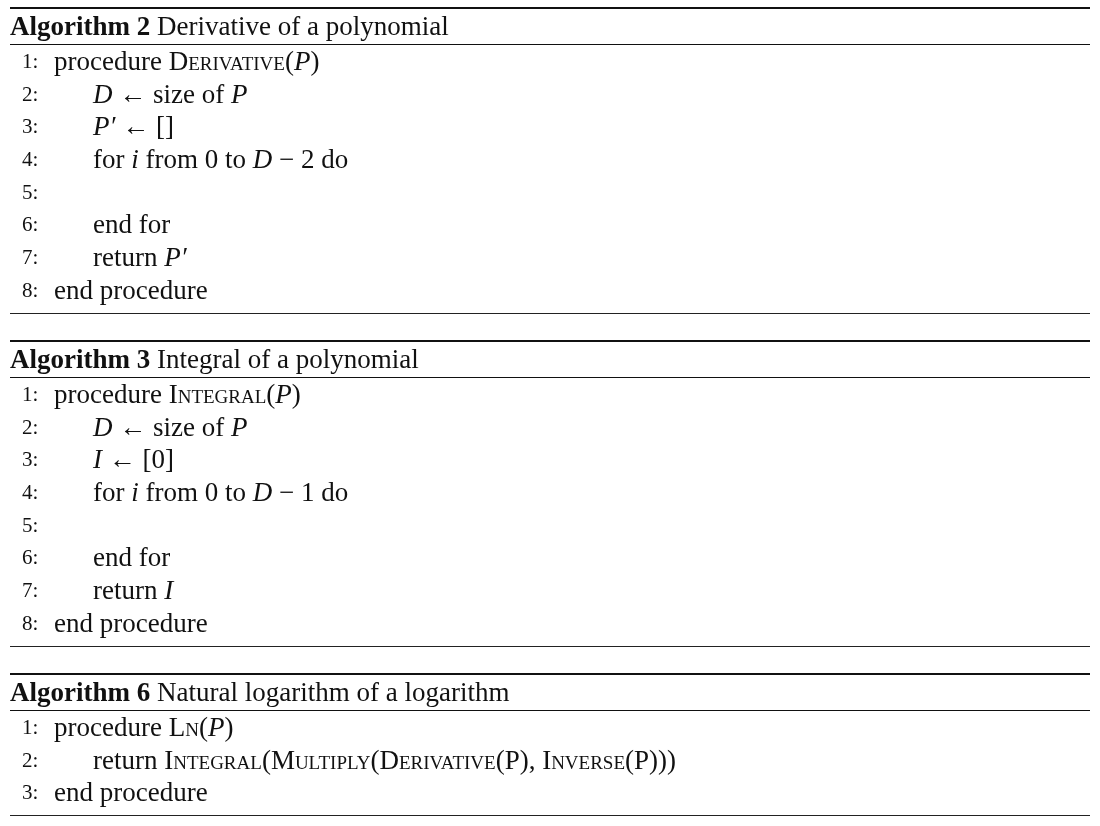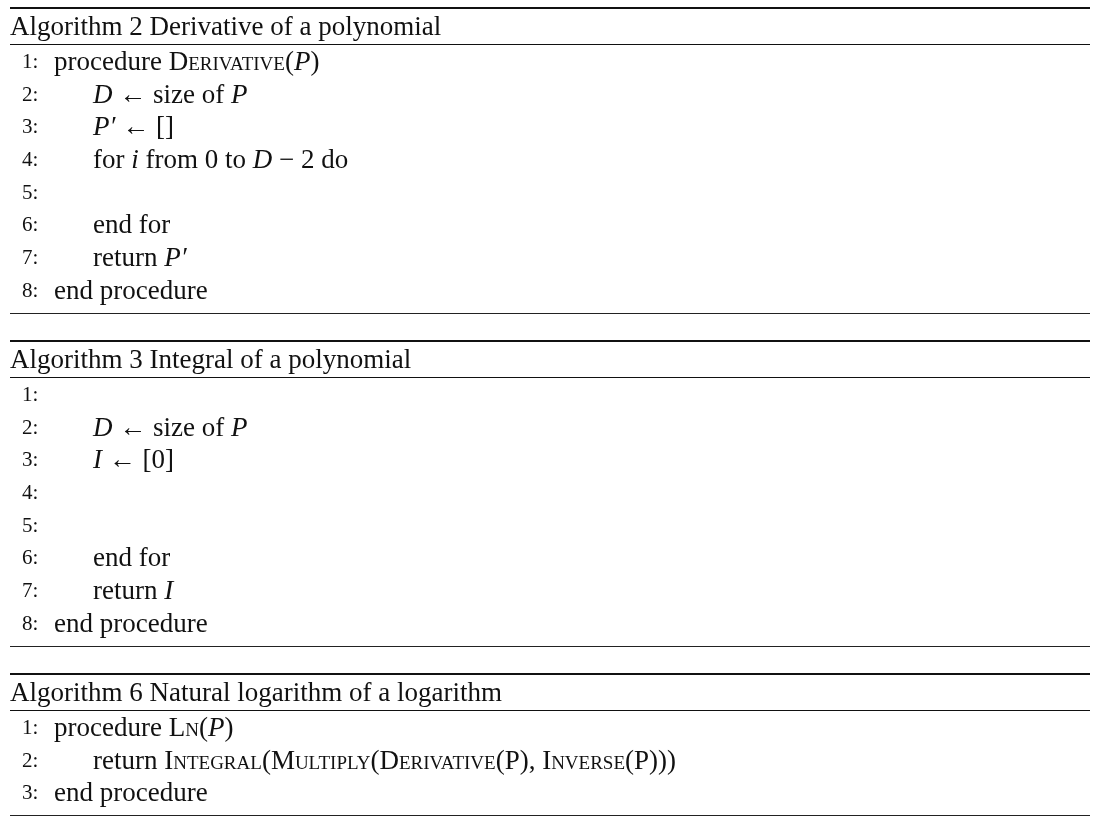--- a/index.html
+++ b/index.html
@@ -11,21 +11,21 @@
   .algo {
     position: absolute; left: 10px; width: 1080px;
   }
   .rule-top { height: 2px; background: #111; }
   .rule-mid { height: 1px; background: #111; }
   .rule-bot { height: 1px; background: #222; }
   .caption {
     height: 35px; line-height: 35px; font-size: 27px; padding-left: 0;
     white-space: nowrap;
   }
-  .caption .lbl { font-weight: normal; }
+  .caption .lbl { font-weight: bold; }
   .lines { padding-top: 0px; }
   .line {
     position: relative; height: 32.7px; line-height: 32.7px;
     font-size: 27px; white-space: nowrap;
   }
   .ln {
     position: absolute; left: 12px; width: 30px; font-size: 21px;
     text-align: left;
   }
   .txt { position: absolute; left: 44px; }
@@ -84,31 +84,33 @@
 <div class="algo" style="top:340px;">
   <div class="rule-top"></div>
   <div class="caption">
     <span class="lbl">Algorithm 3</span>
     <span>Integral of a polynomial</span>
   </div>
   <div class="rule-mid"></div>
   <div class="lines">
       <div class="line">
         <span class="ln">1:</span>
+        <span class="txt"><span class="kw">procedure </span><span class="sc">Integral</span><span>(</span><span class="it">P</span><span>)</span></span>
       </div>
       <div class="line">
         <span class="ln">2:</span>
         <span class="txt ind1"><span class="it">D</span><span> ← size of </span><span class="it">P</span></span>
       </div>
       <div class="line">
         <span class="ln">3:</span>
         <span class="txt ind1"><span class="it">I</span><span> ← [0]</span></span>
       </div>
       <div class="line">
         <span class="ln">4:</span>
+        <span class="txt ind1"><span class="kw">for </span><span class="it">i</span><span class="kw"> from </span><span>0 </span><span class="kw">to </span><span class="it">D</span><span> − 1 </span><span class="kw">do</span></span>
       </div>
       <div class="line">
         <span class="ln">5:</span>
       </div>
       <div class="line">
         <span class="ln">6:</span>
         <span class="txt ind1"><span class="kw">end for</span></span>
       </div>
       <div class="line">
         <span class="ln">7:</span>

